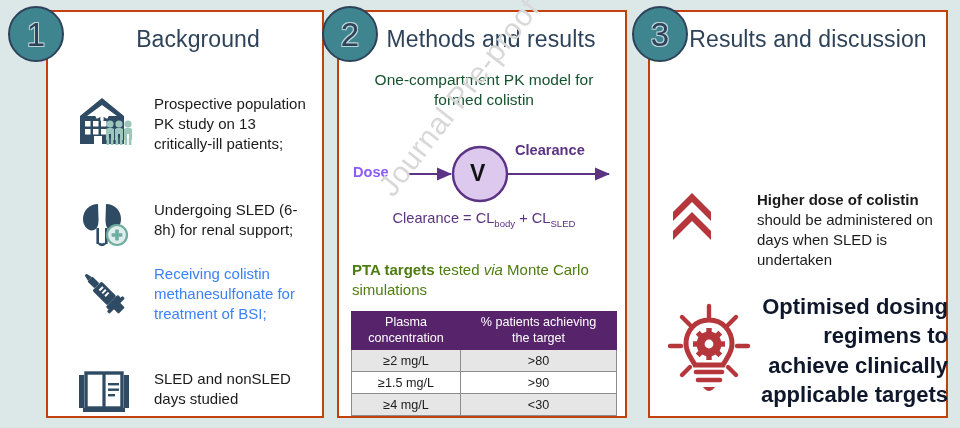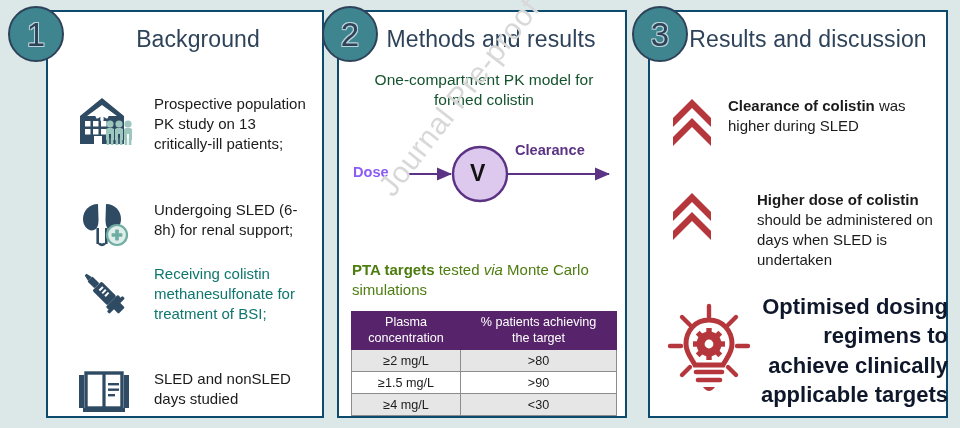--- a/index.html
+++ b/index.html
@@ -18,21 +18,21 @@
     overflow: hidden;
     box-sizing: border-box;
   }
 
   
   .panel {
     position: absolute;
     top: 10px;
     height: 408px;
     background: #ffffff;
-    border: 2px solid #0c4a6e;
+    border: 2px solid #c2410c;
     box-sizing: border-box;
   }
   #panel-1 { left: 46px;  width: 278px; }
   #panel-2 { left: 337px; width: 290px; }
   #panel-3 { left: 648px; width: 300px; }
 
   .panel-title {
     position: absolute;
     top: 14px;
     left: 0;
@@ -81,21 +81,21 @@
     flex: 0 0 auto;
     display: flex;
     align-items: center;
     justify-content: center;
   }
   .bullet .txt {
     font-size: 15px;
     line-height: 1.34;
     color: #1b1b1b;
   }
-  .txt.red { color: #0f766e; }
+  .txt.red { color: #3b82f6; }
   .txt b { font-weight: bold; }
 
   
   #b1-hosp { left: 18px; top: 82px;  width: 250px; }
   #b1-kid  { left: 18px; top: 188px; width: 250px; }
   #b1-syr  { left: 18px; top: 252px; width: 250px; }
   #b1-book { left: 18px; top: 357px; width: 250px; justify-content: flex-end; }
   #b1-hosp .txt, #b1-kid .txt, #b1-syr .txt, #b1-book .txt { margin-left: 12px; }
   #b1-hosp .ico { width: 76px; }
   #b1-kid  .ico { width: 76px; }
@@ -324,20 +324,27 @@
           </defs>
           <line x1="62" y1="44" x2="104" y2="44" stroke="#5b3284" stroke-width="2.2" marker-end="url(#arrowhead)"></line>
           <circle cx="133" cy="44" r="27" fill="#ddc8ee" stroke="#5b3284" stroke-width="2.4"></circle>
           <line x1="160" y1="44" x2="262" y2="44" stroke="#5b3284" stroke-width="2.2" marker-end="url(#arrowhead)"></line>
         </svg>
         <div style="position:absolute;left:6px;top:34px;font-size:14.6px;font-weight:bold;color:#8b5cf6;">Dose</div>
         <div style="position:absolute;left:123px;top:30px;font-size:23px;font-weight:bold;color:#131313;">V</div>
         <div style="position:absolute;left:168px;top:12px;font-size:14.6px;font-weight:bold;color:#5b3284;">Clearance</div>
       </div>
 
+      <div id="p2-eq">
+        <span>Clearance</span>
+        <span>=</span>
+        <span>CL</span><sub>body</sub>
+        <span>+</span>
+        <span>CL</span><sub>SLED</sub>
+      </div>
 
       <div id="p2-pta">
         <b>PTA targets</b><span> tested </span><i>via</i><span> Monte Carlo simulations</span>
       </div>
 
       <table class="pta">
         <thead>
           <tr>
             <th>
               <div>Plasma</div>
@@ -364,31 +371,20 @@
           </tr>
         </tbody>
       </table>
     </div>
   </div>
 
   <div class="panel" id="panel-3">
     <div class="panel-inner">
       <div class="panel-title">Results and discussion</div>
 
-      <div class="bullet" id="b3-one">
-        <div class="ico">
-          <svg width="44" height="50" viewBox="0 0 44 50">
-            <path d="M22 3 L41 22 L41 31 L22 12 L3 31 L3 22 Z" fill="#b5373c"></path>
-            <path d="M22 22 L41 41 L41 50 L22 31 L3 50 L3 41 Z" fill="#b5373c"></path>
-          </svg>
-        </div>
-        <div class="txt">
-          <b>Clearance of colistin</b><span> was higher during SLED</span>
-        </div>
-      </div>
 
       <div class="bullet" id="b3-two">
         <div class="ico">
           <svg width="44" height="50" viewBox="0 0 44 50">
             <path d="M22 3 L41 22 L41 31 L22 12 L3 31 L3 22 Z" fill="#b5373c"></path>
             <path d="M22 22 L41 41 L41 50 L22 31 L3 50 L3 41 Z" fill="#b5373c"></path>
           </svg>
         </div>
         <div class="txt">
           <b>Higher dose of colistin</b><span> should be administered on days when SLED is undertaken</span>

